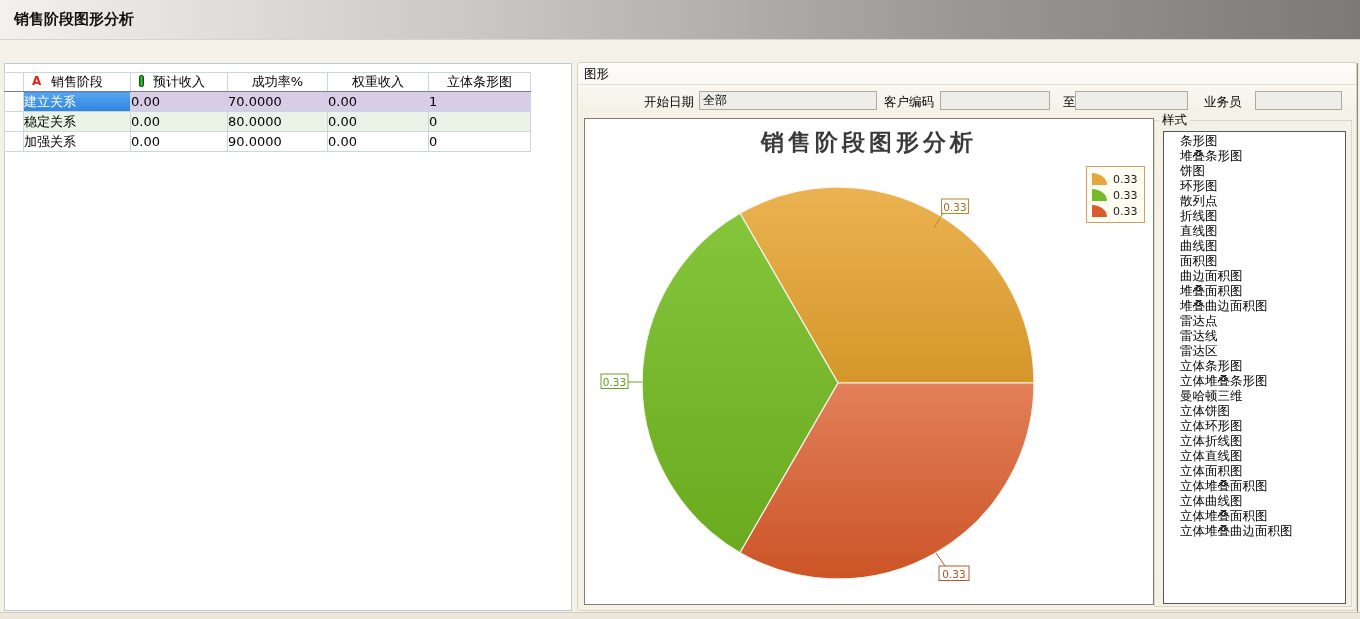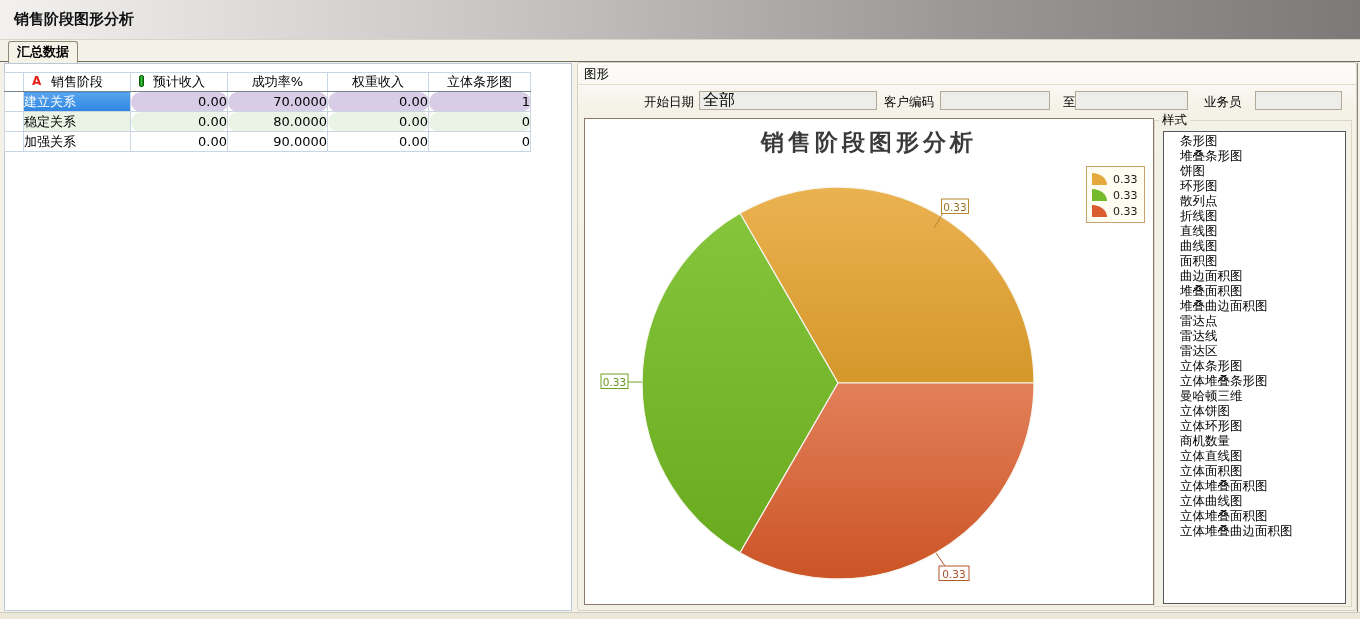--- a/index.html
+++ b/index.html
@@ -23,40 +23,40 @@
   .content { position:absolute; left:0; top:63px; width:1360px; height:549px; }
   .bottom-strip { position:absolute; left:0; top:612px; width:1360px; height:7px; background:#ebe7da; border-top:1px solid #cfcaba; }
 
   
   .left-panel { position:absolute; left:4px; top:0px; width:568px; height:548px; background:#fff; border:1px solid #b9c9d8; }
   table.grid { position:absolute; left:4px; top:9px; border-collapse:collapse; font-size:13px; table-layout:fixed; }
   table.grid th, table.grid td { border:1px solid #c9d6e1; height:20px; padding:0; overflow:hidden; white-space:nowrap; }
   table.grid th { height:17px; background:#ffffff; font-weight:normal; text-align:center; position:relative; border-bottom:1px solid #75828c; }
   td.ind { background:#fff; }
   td.stage { text-align:left; padding-left:3px; }
-  td.val { text-align:right; padding-right:5px;border-radius:10px; }
+  td.val { padding-right:5px; }
   tr.r0 td.val { background:#d9cce6; }
   tr.r0 td.stage { background:linear-gradient(#58a4ef,#2f86e0); color:#fff; }
   tr.r1 td.stage, tr.r1 td.val { background:#eaf4e6; }
   tr.r2 td.stage, tr.r2 td.val { background:#ffffff; }
   .icon-a { position:absolute; left:8px; top:1px; color:#e2231a; font-weight:bold; font-size:12px; }
   .icon-bar { position:absolute; left:8px; top:2px; width:5px; height:12px;
     background:linear-gradient(90deg,#0c7a0c,#3fc43f,#0c7a0c); border:1px solid #0a5c0a; border-radius:2px; }
 
   
   .right-panel { position:absolute; left:577px; top:-1px; width:780px; height:549px;
     border:1px solid #d9d1bf; border-radius:3px;
     background:linear-gradient(#fefdfb,#f4f1e6 50px,#f3f0e5); }
   .right-edge { position:absolute; left:1357px; top:0; width:1px; height:549px; background:#8a867c; }
   .graph-caption { position:absolute; left:6px; top:3px; font-size:12.5px; color:#000; }
   .caption-sep { position:absolute; left:0; top:21px; width:100%; height:1px; background:#e2dcca; }
 
   .flt-label { position:absolute; top:31px; font-size:12.5px; color:#000; }
   .flt-input { position:absolute; top:28px; height:19px; background:#edeeea; border:1px solid #b2a999;
-    font-size:16px; padding:0 3px; color:#000; font-family:inherit; }
+    font-size:12px; padding:0 3px; color:#000; font-family:inherit; }
 
   
   .chart-box { position:absolute; left:6px; top:55px; width:570px; height:487px; background:#fff; border:1px solid #8b7a6b; }
   .chart-title { position:absolute; left:0; top:8px; width:100%; text-align:center;
     font-family:"DejaVu Serif","Liberation Serif",serif; font-size:23px; font-weight:bold; color:#3a3a3a; letter-spacing:4px; }
   svg.pie { position:absolute; left:0; top:0; }
   .legend { position:absolute; left:501px; top:47px; background:#fffcf2; border:1px solid #c9a26a; padding:4px 6px 3px 5px; }
   .legend-row { display:flex; align-items:center; height:16px; }
   .legend-swatch { width:15px; height:12px; border-radius:0 100% 0 0; margin-right:6px; }
   .legend-val { font-size:11px; color:#1a1a1a; }
@@ -70,25 +70,20 @@
 </style>
 </head>
 <body>
 
 <div class="screen">
 
   <div class="titlebar">
     <span class="title">销售阶段图形分析</span>
   </div>
 
-  <div class="tabstrip">
-    <div class="tab">
-      <span>汇总数据</span>
-    </div>
-  </div>
 
   <div class="content">
 
     <div class="left-panel"></div>
     <table class="grid">
       <colgroup>
         <col style="width:19px">
           <col style="width:107px">
           <col style="width:97px">
         <col style="width:100px">
@@ -218,21 +213,21 @@
           <li>堆叠面积图</li>
           <li>堆叠曲边面积图</li>
           <li>雷达点</li>
           <li>雷达线</li>
           <li>雷达区</li>
           <li>立体条形图</li>
           <li>立体堆叠条形图</li>
           <li>曼哈顿三维</li>
           <li>立体饼图</li>
           <li>立体环形图</li>
-          <li>商机数量</li>
+          <li>立体折线图</li>
           <li>立体直线图</li>
           <li>立体面积图</li>
           <li>立体堆叠面积图</li>
           <li>立体曲线图</li>
           <li>立体堆叠面积图</li>
           <li>立体堆叠曲边面积图</li>
         </ul>
       </div>
     </div>
 

